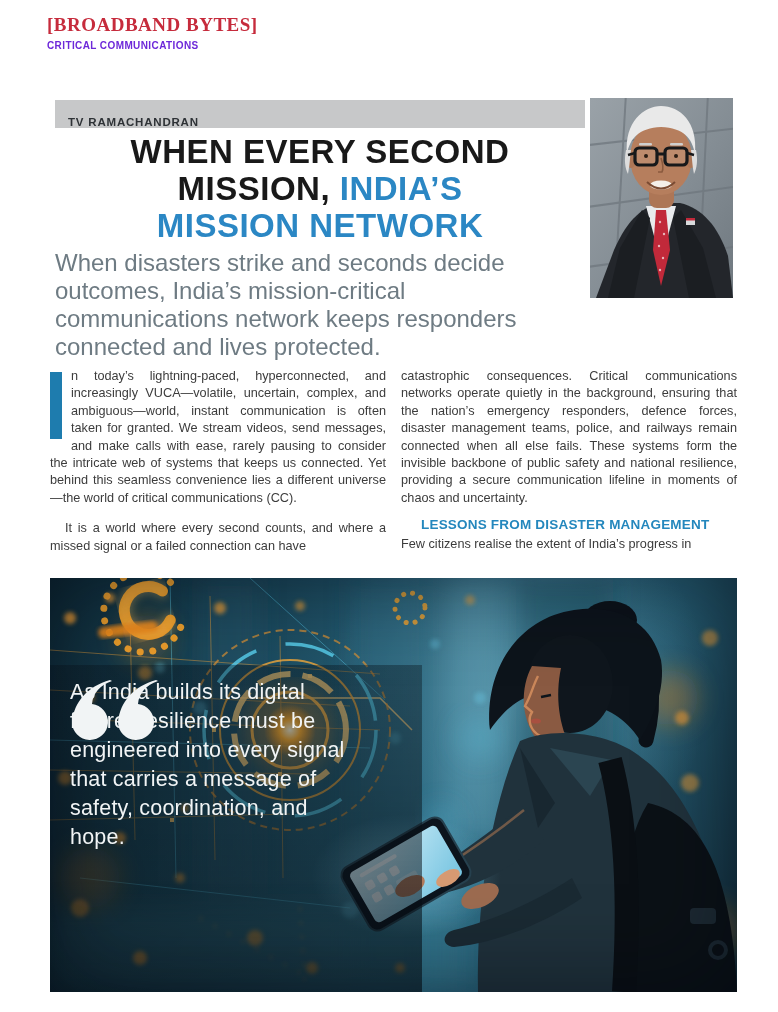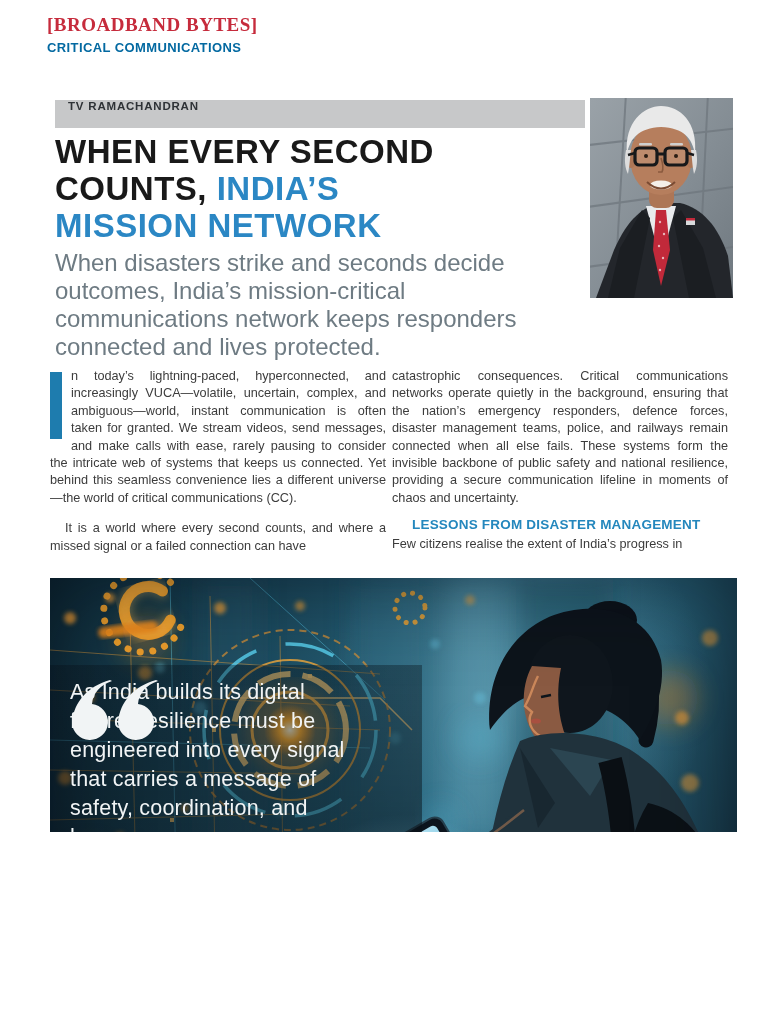--- a/index.html
+++ b/index.html
@@ -1,47 +1,47 @@
 <!DOCTYPE html>
 <html><head>
 <meta charset="utf-8">
 <style>
   html,body{margin:0;padding:0;background:#ffffff;}
-  .page{position:relative;width:778px;height:832px;background:#ffffff;overflow:hidden;
+  .page{position:relative;width:778px;height:1012px;background:#ffffff;overflow:hidden;
         font-family:"Liberation Sans",sans-serif;}
 
   
   .kicker{position:absolute;left:47px;top:14px;font-family:"Liberation Serif",serif;
           font-weight:bold;font-size:19px;letter-spacing:.5px;color:#c62b3c;}
-  .section-label{position:absolute;left:47px;top:40px;font-size:13px;font-weight:bold;
-          letter-spacing:.4px;color:#0369a1;}
+  .section-label{position:absolute;left:47px;top:40px;font-size:10px;font-weight:bold;
+          letter-spacing:.4px;color:#6d28d9;}
 
   
   .author-bar{position:absolute;left:55px;top:100px;width:530px;height:28px;background:#c7c8c9;
-          display:flex;align-items:flex-start;}
+          display:flex;align-items:flex-end;}
   .author-bar span{font-size:11.5px;font-weight:bold;letter-spacing:.8px;color:#2e3236;
           padding-left:13px;}
 
   
   .article-title{position:absolute;left:55px;top:133px;width:530px;margin:0;
-          font-size:33px;line-height:37px;font-weight:bold;letter-spacing:.5px;color:#191919;}
+          font-size:33px;line-height:37px;font-weight:bold;letter-spacing:.5px;color:#191919;text-align:center;}
   .article-title .blue{color:#2b87c4;margin-top:28px;}
 
   
   .subtitle{position:absolute;left:55px;top:249px;width:528px;margin:0;
           font-size:24px;line-height:28px;font-weight:normal;color:#6e7b83;}
 
   
   .portrait{position:absolute;left:590px;top:98px;width:143px;height:200px;overflow:hidden;}
 
   
   .col{position:absolute;top:368px;width:336px;font-size:12.7px;line-height:17.4px;
        color:#3c3c3c;text-align:justify;}
   .col-left{left:50px;}
-  .col-right{left:392px;}
+  .col-right{left:401px;}
   .col p{margin:0;}
   .p-indent{margin-top:13px !important;text-indent:15px;}
   .drop-bar{float:left;width:12px;height:67px;background:#1e7cae;margin:4px 9px 0 0;
        overflow:hidden;color:transparent;font-size:1px;}
   .section-heading{margin:9px 0 2px 0 !important;font-size:13.5px;font-weight:bold;
        color:#2487bd;letter-spacing:.2px;text-align:left;padding-left:20px;}
 
   
   .feature{position:absolute;left:50px;top:578px;width:687px;height:414px;overflow:hidden;
        background:linear-gradient(112deg,#0f2b38 0%,#1d4c60 30%,#2e6f88 58%,#265d73 75%,#122b38 100%);}
@@ -59,21 +59,21 @@
 
 <div class="page">
 
   <div class="kicker">[BROADBAND BYTES]</div>
   <div class="section-label">CRITICAL COMMUNICATIONS</div>
 
   <div class="author-bar">
     <span>TV RAMACHANDRAN</span>
   </div>
 
-  <h1 class="article-title"><span>WHEN EVERY SECOND</span><br><span>COUNTS, </span><span class="blue">INDIA’S</span><br><span class="blue">MISSION NETWORK</span></h1>
+  <h1 class="article-title"><span>WHEN EVERY SECOND</span><br><span>MISSION, </span><span class="blue">INDIA’S</span><br><span class="blue">MISSION NETWORK</span></h1>
 
   <p class="subtitle">When disasters strike and seconds decide outcomes, India’s mission-critical communications network keeps responders connected and lives protected.</p>
 
   <div class="portrait">
     <svg width="143" height="200" viewBox="0 0 143 200">
       <defs>
         <linearGradient id="wall" x1="0" y1="0" x2="1" y2="1">
           <stop offset="0" stop-color="#9aa2a8"></stop>
             <stop offset=".55" stop-color="#848d94"></stop>
             <stop offset="1" stop-color="#6f787f"></stop>

